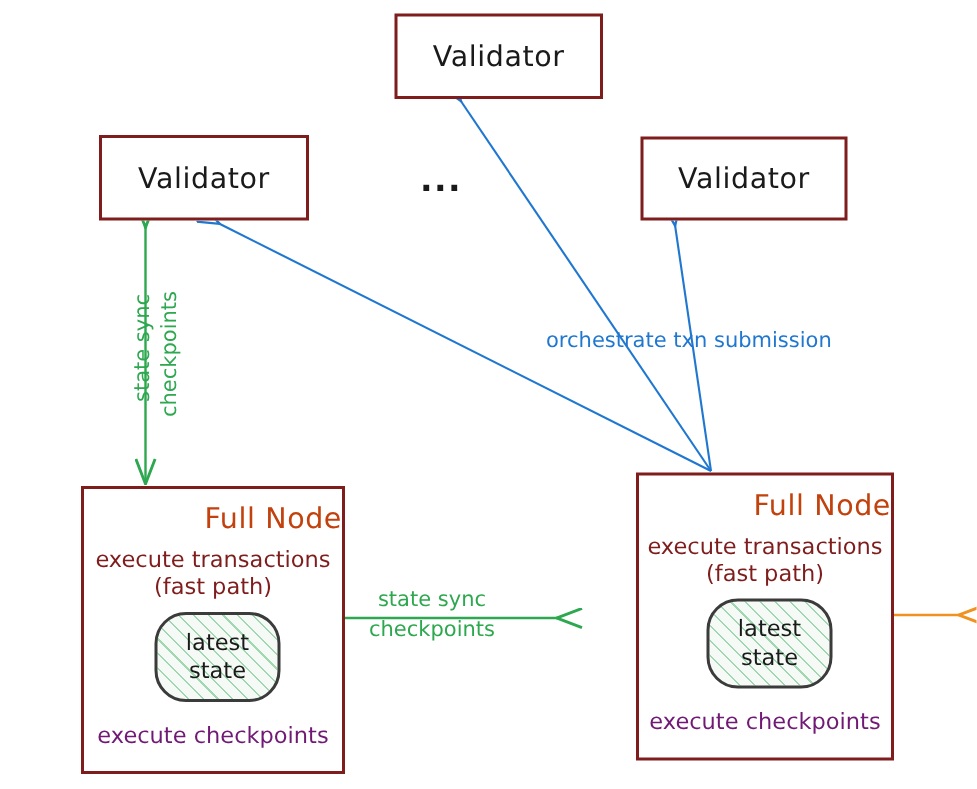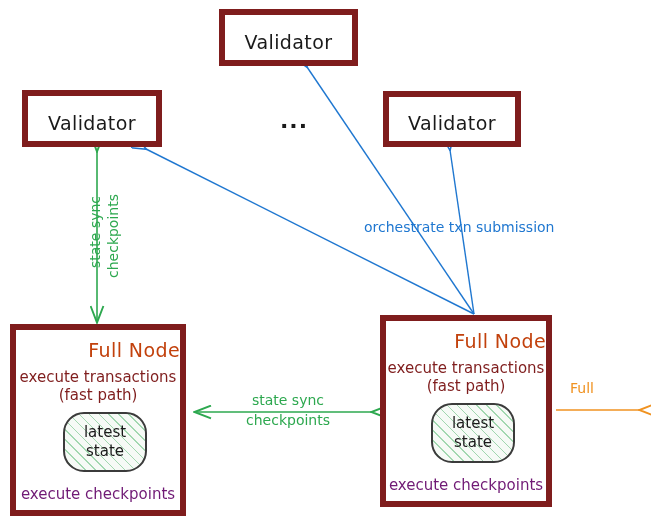--- a/index.html
+++ b/index.html
@@ -16,22 +16,23 @@
   }
   #canvas {
     position: absolute;
     left: 0; top: 0;
     width: 651px;
     height: 526px;
   }
   .node-box {
     position: absolute;
     background: #ffffff;
-    border: 6px solid #7f1d1d;
+    border: 2px solid #7f1d1d;
     box-sizing: border-box;
+    margin-left: 44px;
   }
   .validator-label {
     position: absolute;
     left: 0; right: 0;
     text-align: center;
     color: #1a1a1a;
     font-family: "DejaVu Sans", sans-serif;
     font-size: 19px;
     letter-spacing: 0.4px;
   }

